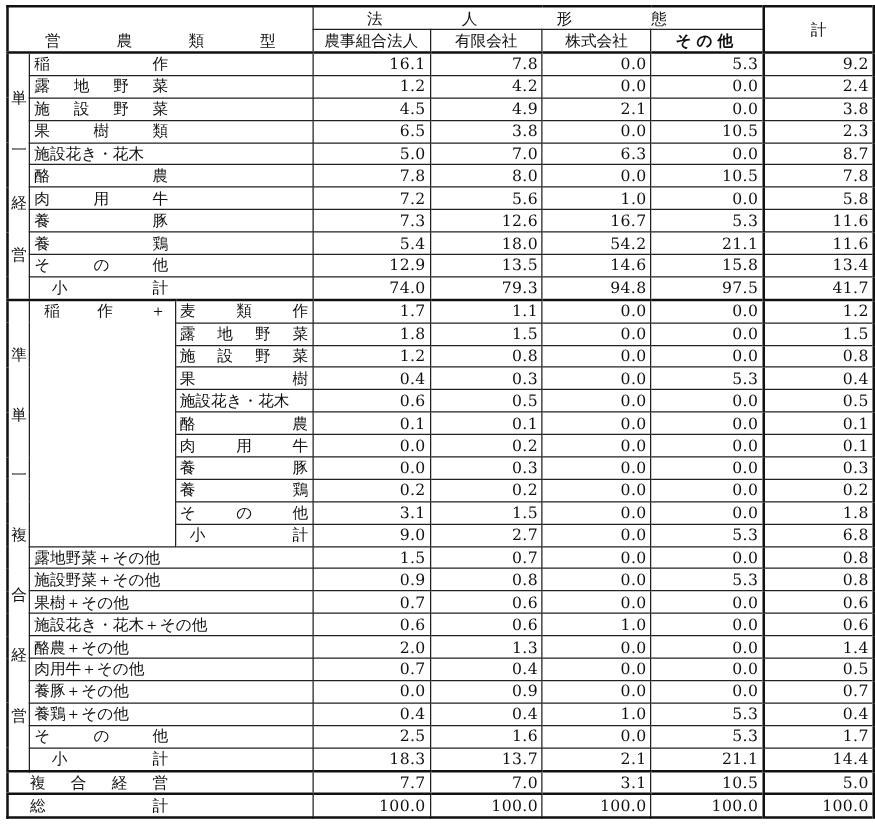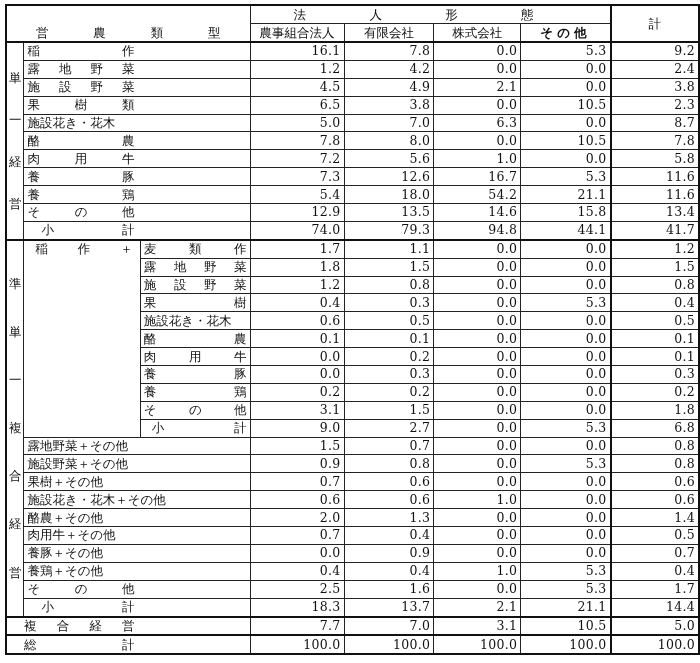--- a/index.html
+++ b/index.html
@@ -200,21 +200,21 @@
         <tr>
           <td colspan="2" style="border-left: none;">
             <div class="spread" style="padding-right: 112px; padding-left: 14px;">
               <span>小</span>
               <span>計</span>
             </div>
           </td>
           <td class="num">74.0</td>
           <td class="num">79.3</td>
           <td class="num">94.8</td>
-          <td class="num">44.1</td>
+          <td class="num">97.5</td>
           <td class="num tot">41.7</td>
         </tr>
         <tr class="thick-top">
           <td rowspan="21" class="grp">
             <div style="display: flex; flex-direction: column; justify-content: space-around; height: 337px;">
               <span>準</span>
               <span>単</span>
               <span>一</span>
               <span>複</span>
               <span>合</span>

